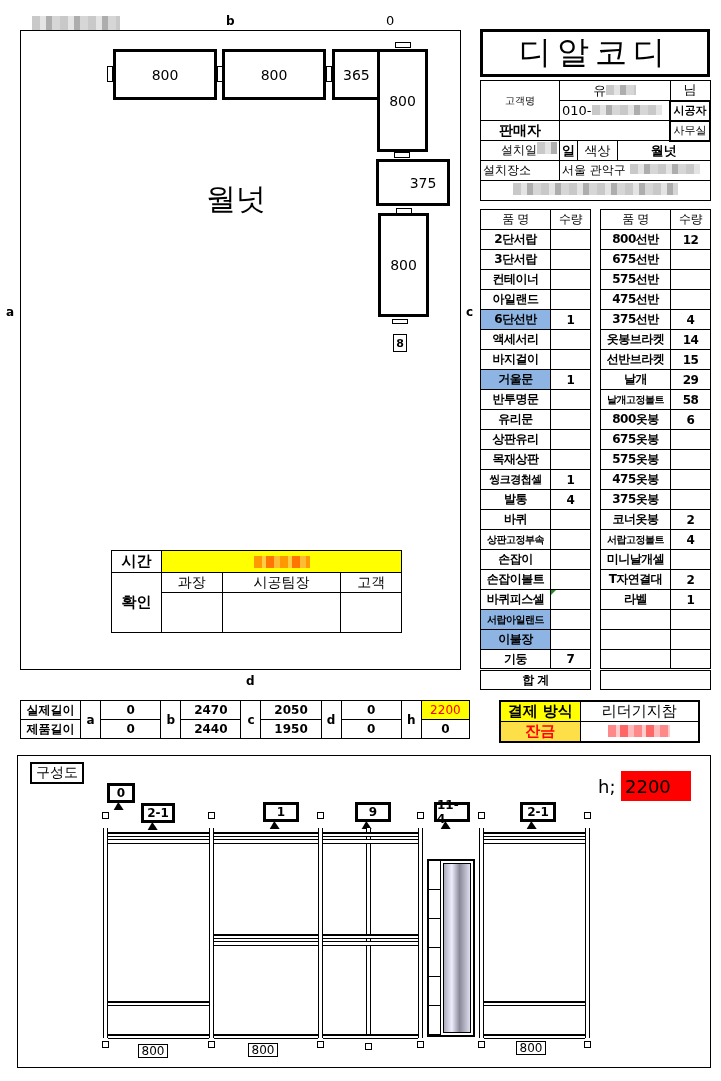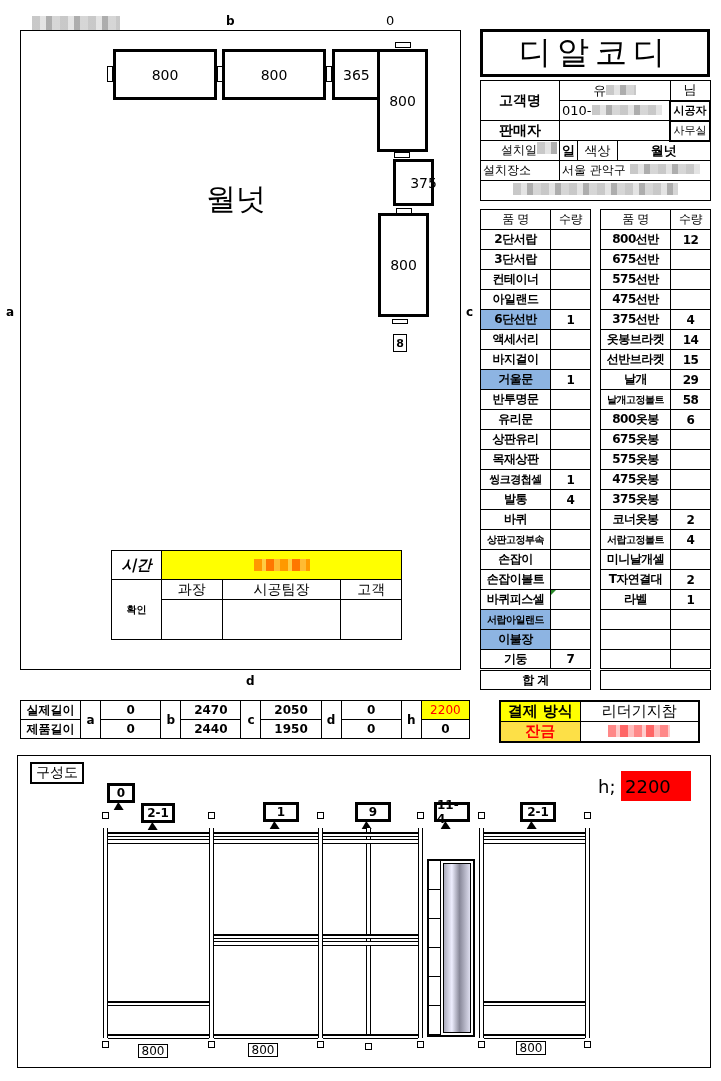--- a/index.html
+++ b/index.html
@@ -50,57 +50,57 @@
   <div class="conn" style="left:86px;top:35px;width:6px;height:16px;"></div>
   <div class="mod" style="left:92px;top:18px;width:104px;height:51px;">800</div>
   <div class="conn" style="left:196px;top:35px;width:6px;height:16px;"></div>
   <div class="mod" style="left:201px;top:18px;width:104px;height:51px;">800</div>
   <div class="conn" style="left:305px;top:35px;width:6px;height:16px;"></div>
   <div class="mod" style="left:311px;top:18px;width:48px;height:51px;justify-content:flex-start;padding-left:8px;">365</div>
 
   <div class="conn" style="left:374px;top:11px;width:16px;height:6px;"></div>
   <div class="mod" style="left:356px;top:18px;width:51px;height:103px;">800</div>
   <div class="conn" style="left:373px;top:121px;width:16px;height:6px;"></div>
-  <div class="mod" style="left:372px;top:128px;width:41px;height:47px;padding-left:20px;">375</div>
+  <div class="mod" style="left:355px;top:128px;width:74px;height:47px;padding-left:20px;">375</div>
   <div class="conn" style="left:375px;top:177px;width:16px;height:6px;"></div>
   <div class="mod" style="left:357px;top:182px;width:51px;height:104px;">800</div>
   <div class="conn" style="left:371px;top:288px;width:16px;height:5px;"></div>
   <div class="abs" style="left:372px;top:303px;width:14px;height:18px;border:1px solid #000;font-size:11px;font-weight:bold;display:flex;align-items:center;justify-content:center;">8</div>
 
   <div class="abs" style="left:185px;top:148px;font-size:30px;">월넛</div>
 
   <table id="sign" class="abs" style="left:90px;top:519px;width:291px;">
     <tbody>
-        <tr style="height:29px;font-style:italic;">
+        <tr style="height:22px;">
       <td style="width:50px;font-weight:bold;font-size:15px;">시간</td>
       <td colspan="3" style="background:#ffff00;">
             <div class="blur-orange" style="width:56px;height:12px;margin:0 auto;"></div>
           </td>
     </tr>
     <tr style="height:20px;">
-      <td rowspan="2" style="font-weight:bold;font-size:10px;">확인</td>
+      <td rowspan="2" style="font-weight:bold;font-size:15px;">확인</td>
       <td>과장</td>
       <td>시공팀장</td>
       <td>고객</td>
     </tr>
     <tr style="height:40px;">
       <td></td>
       <td></td>
       <td></td>
     </tr>
   </tbody>
     </table>
 </div>
 
 <div class="abs title-box">디알코디</div>
 
 <table id="cust" class="abs" style="left:480px;top:80px;width:231px;">
   <tbody>
       <tr>
-    <td rowspan="2" style="width:70px;font-weight:bold;font-size:14px;">고객명</td>
+    <td rowspan="2" style="width:70px;font-weight:normal;font-size:10px;">고객명</td>
     <td colspan="3"><span>유</span><span class="blur" style="display:inline-block;width:30px;height:10px;"></span></td>
     <td style="width:40px;">님</td>
   </tr>
   <tr>
     <td colspan="3" style="text-align:left;"><span>010-</span><span class="blur" style="display:inline-block;width:70px;height:10px;"></span></td>
     <td style="border:2px solid #000;font-weight:bold;font-size:11px;">시공자</td>
   </tr>
   <tr>
     <td style="font-weight:bold;font-size:14px;">판매자</td>
     <td colspan="3"></td>

